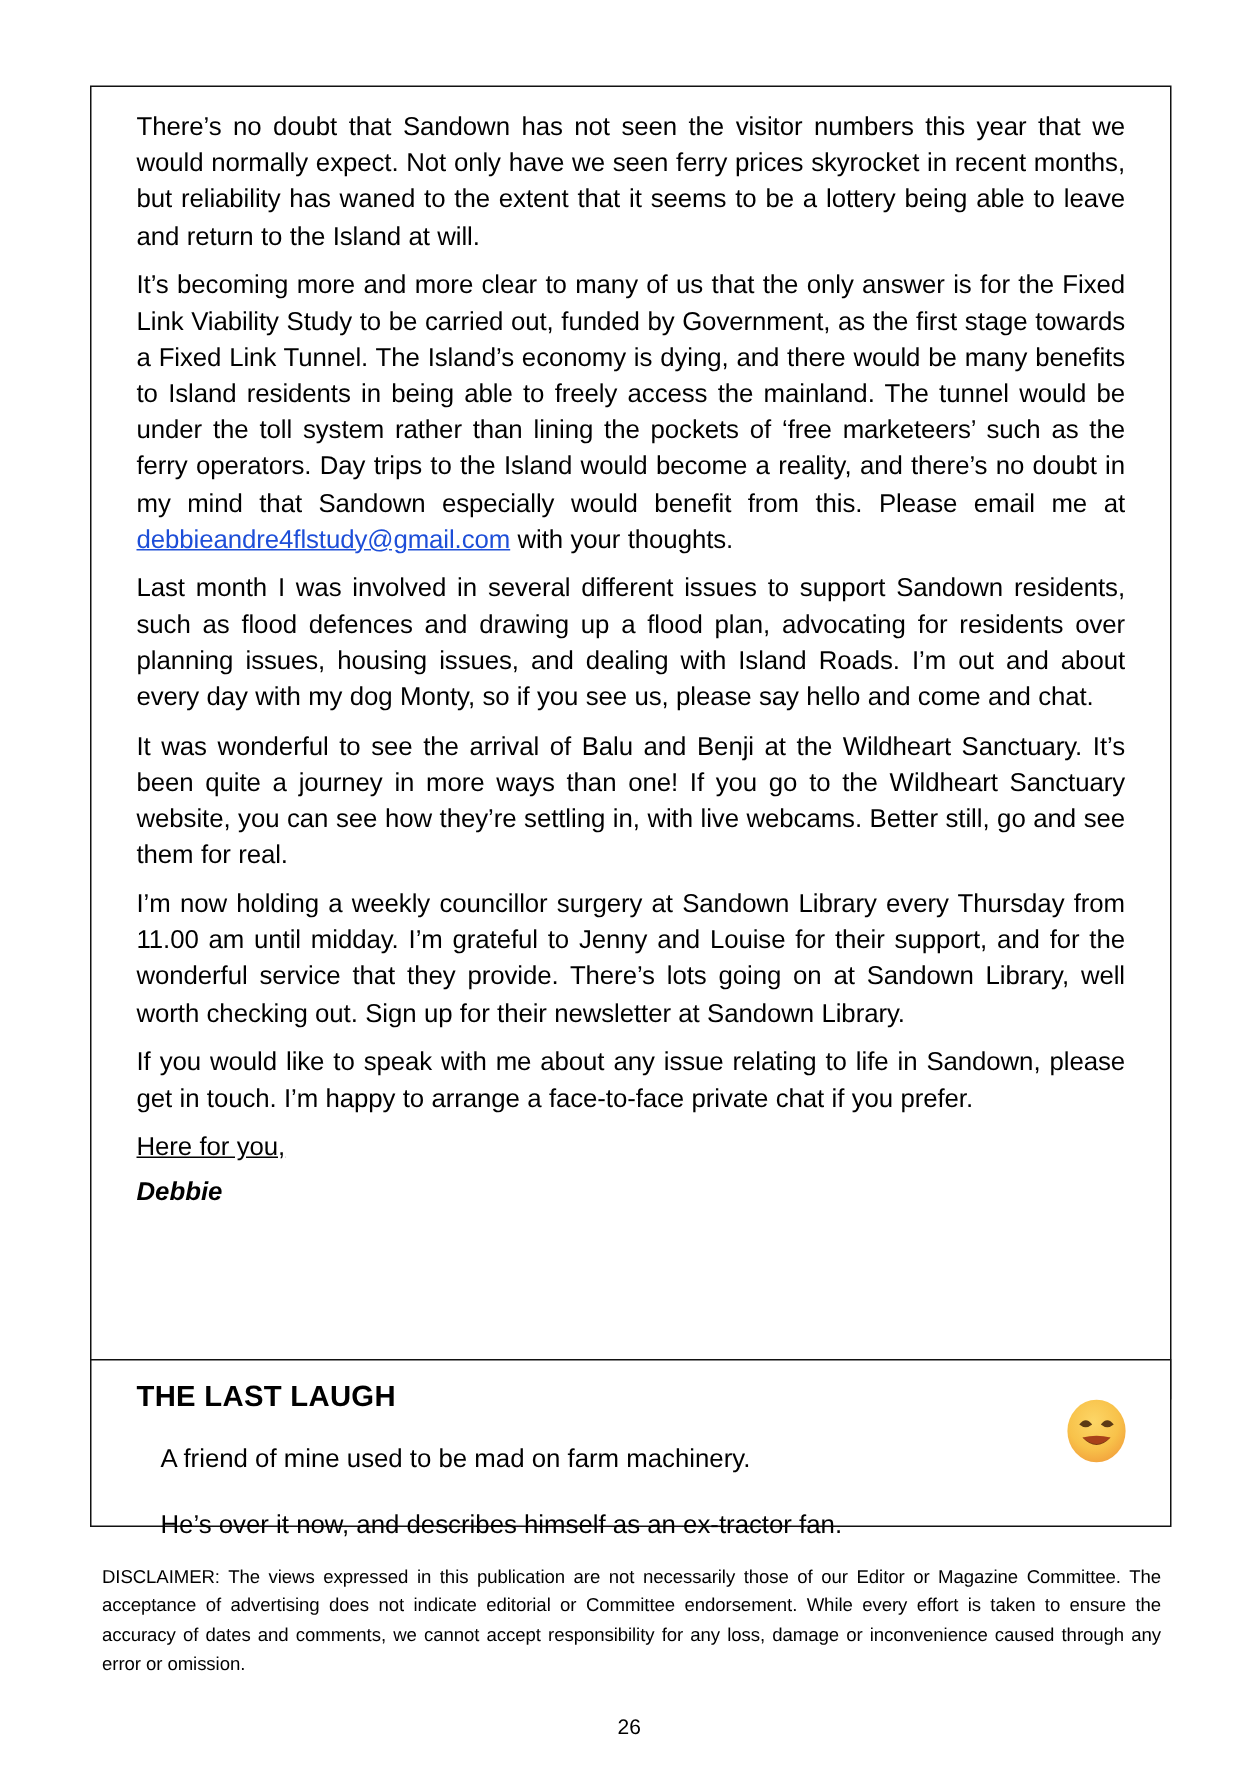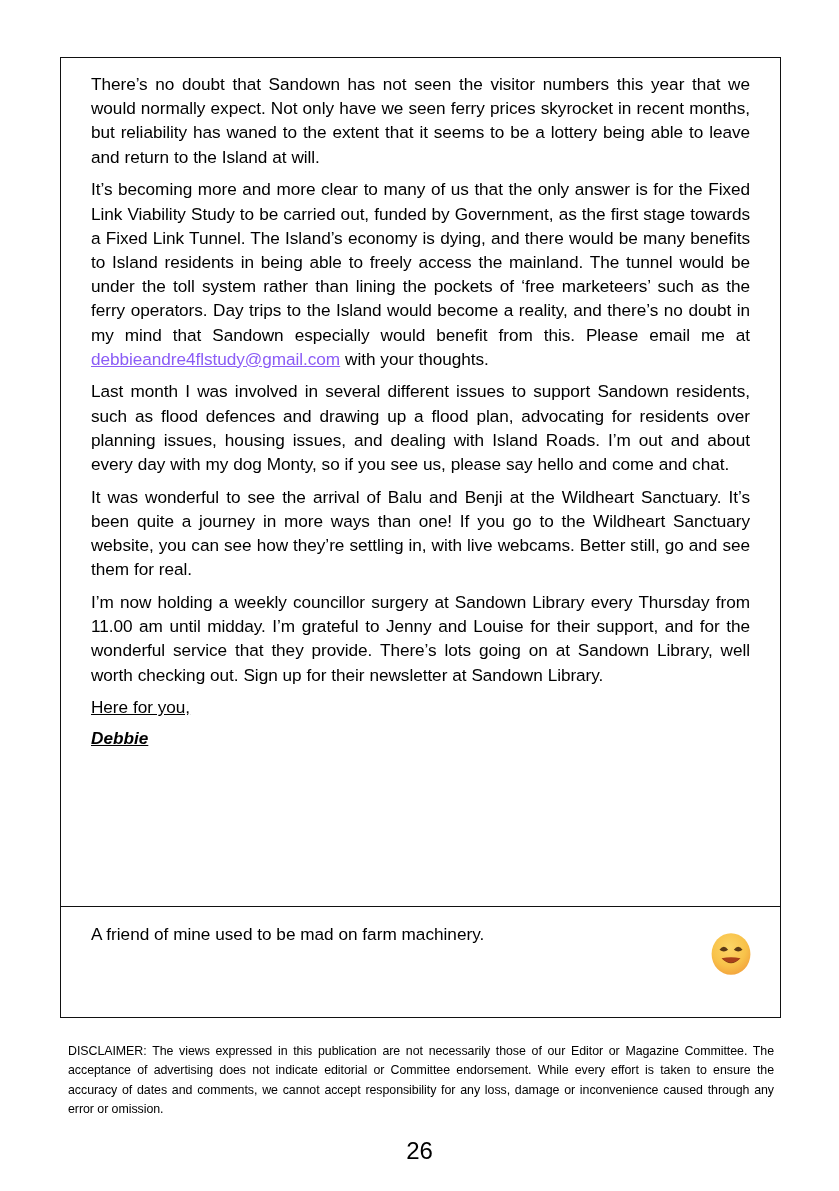--- a/index.html
+++ b/index.html
@@ -47,30 +47,29 @@
   .para.last-of-block {
     margin-bottom: 0;
     text-decoration: underline;
   }
   .para.no-justify {
     text-align: left;
   }
 
   .email-link {
     text-decoration: underline;
-    color: #8b5cf6;
+    color: #1d4ed8;
   }
 
   .signature {
     font-size: 17.2px;
     line-height: 24.2px;
     font-weight: bold;
     font-style: italic;
     margin: 6px 0 16px 0;
-    text-decoration: underline;
   }
 
   
   .laugh-box {
     position: absolute;
     left: 60px;
     top: 906px;
     width: 721px;
     height: 112px;
     box-sizing: border-box;
@@ -83,21 +82,21 @@
     font-size: 19.5px;
     font-weight: bold;
     letter-spacing: 0.2px;
     margin: 0 0 9px 0;
     line-height: 22px;
   }
 
   .laugh-line {
     font-size: 17.2px;
     line-height: 28px;
-    margin: 0;
+    margin: 16px;
     text-align: left;
   }
 
   .emoji {
     position: absolute;
     right: 26px;
     top: 24px;
     width: 46px;
     height: 46px;
     line-height: 46px;
@@ -121,49 +120,52 @@
     font-weight: normal;
   }
 
   
   .page-number {
     position: absolute;
     left: 0;
     top: 1138px;
     width: 839px;
     text-align: center;
-    font-size: 24px;
+    font-size: 14px;
     line-height: 26px;
   }
 </style>
 </head>
 <body>
 
 <div class="page">
 
   <div class="letter-box">
 
     <p class="para">There’s no doubt that Sandown has not seen the visitor numbers this year that we would normally expect. Not only have we seen ferry prices skyrocket in recent months, but reliability has waned to the extent that it seems to be a lottery being able to leave and return to the Island at will.</p>
 
     <p class="para"><span>It’s becoming more and more clear to many of us that the only answer is for the Fixed Link Viability Study to be carried out, funded by Government, as the first stage towards a Fixed Link Tunnel. The Island’s economy is dying, and there would be many benefits to Island residents in being able to freely access the mainland. The tunnel would be under the toll system rather than lining the pockets of ‘free marketeers’ such as the ferry operators. Day trips to the Island would become a reality, and there’s no doubt in my mind that Sandown especially would benefit from this. Please email me at </span><a class="email-link" href="#">debbieandre4flstudy@gmail.com</a><span> with your thoughts.</span></p>
 
     <p class="para">Last month I was involved in several different issues to support Sandown residents, such as flood defences and drawing up a flood plan, advocating for residents over planning issues, housing issues, and dealing with Island Roads. I’m out and about every day with my dog Monty, so if you see us, please say hello and come and chat.</p>
 
     <p class="para">It was wonderful to see the arrival of Balu and Benji at the Wildheart Sanctuary. It’s been quite a journey in more ways than one! If you go to the Wildheart Sanctuary website, you can see how they’re settling in, with live webcams. Better still, go and see them for real.</p>
 
     <p class="para">I’m now holding a weekly councillor surgery at Sandown Library every Thursday from 11.00 am until midday. I’m grateful to Jenny and Louise for their support, and for the wonderful service that they provide. There’s lots going on at Sandown Library, well worth checking out. Sign up for their newsletter at Sandown Library.</p>
 
+    <p class="para">If you would like to speak with me about any issue relating to life in Sandown, please get in touch. I’m happy to arrange a face-to-face private chat if you prefer.</p>
 
     <p class="para no-justify last-of-block">Here for you,</p>
 
     <p class="signature">Debbie</p>
   </div>
 
   <div class="laugh-box">
+    <div class="laugh-heading">THE LAST LAUGH</div>
     <p class="laugh-line">A friend of mine used to be mad on farm machinery.</p>
+    <p class="laugh-line">He’s over it now, and describes himself as an ex-tractor fan.</p>
 
     <div class="emoji">
       <svg viewBox="0 0 64 64" width="46" height="46" aria-hidden="true">
         <defs>
           <radialGradient id="faceGrad" cx="45%" cy="35%" r="70%">
             <stop offset="0%" stop-color="#fcd667"></stop>
             <stop offset="62%" stop-color="#f8c24a"></stop>
             <stop offset="100%" stop-color="#f2a03c"></stop>
           </radialGradient>
         </defs>

